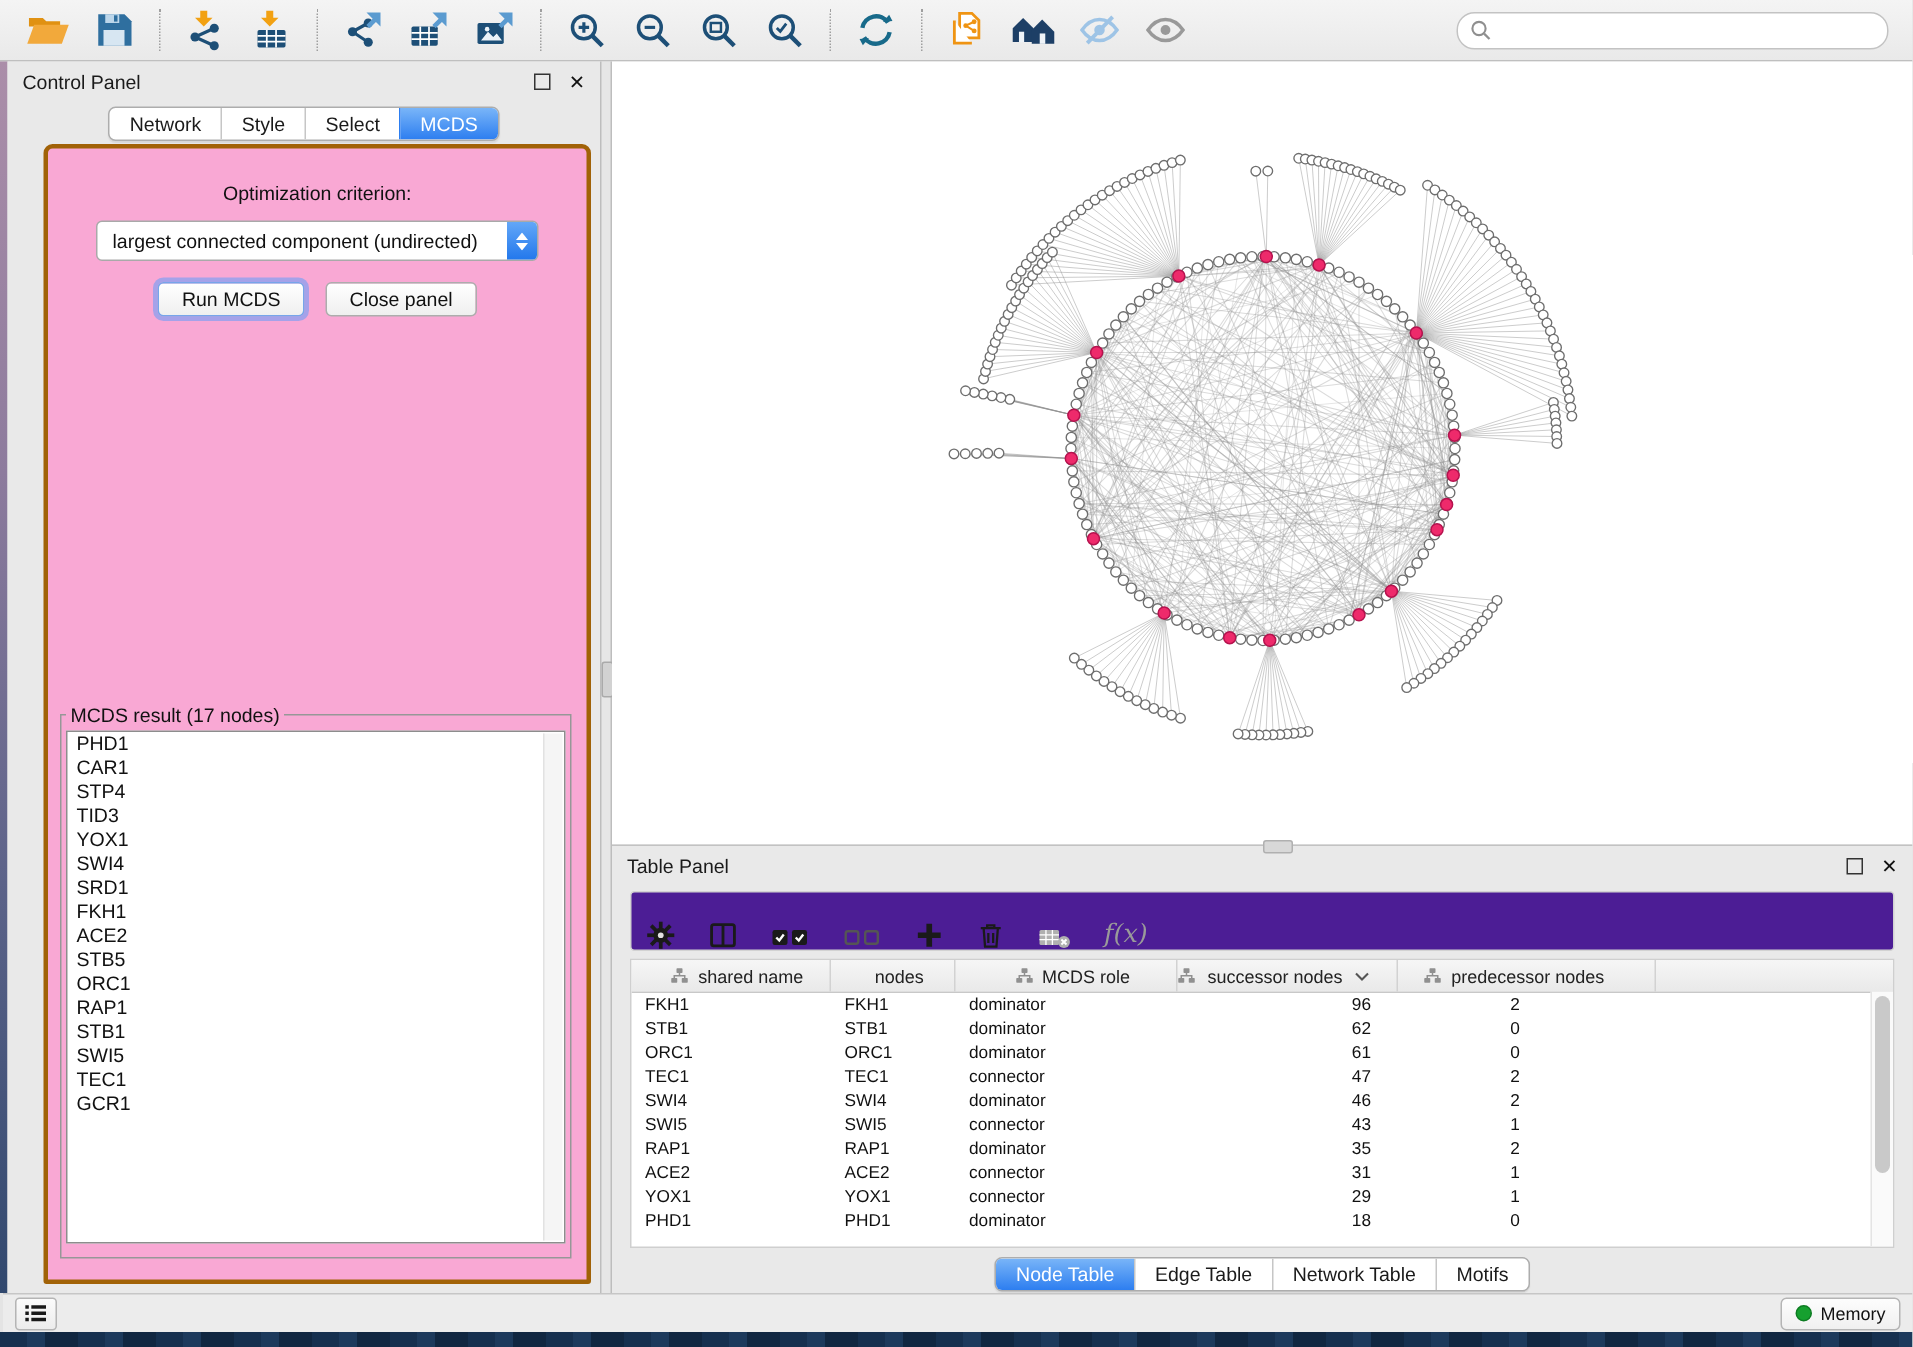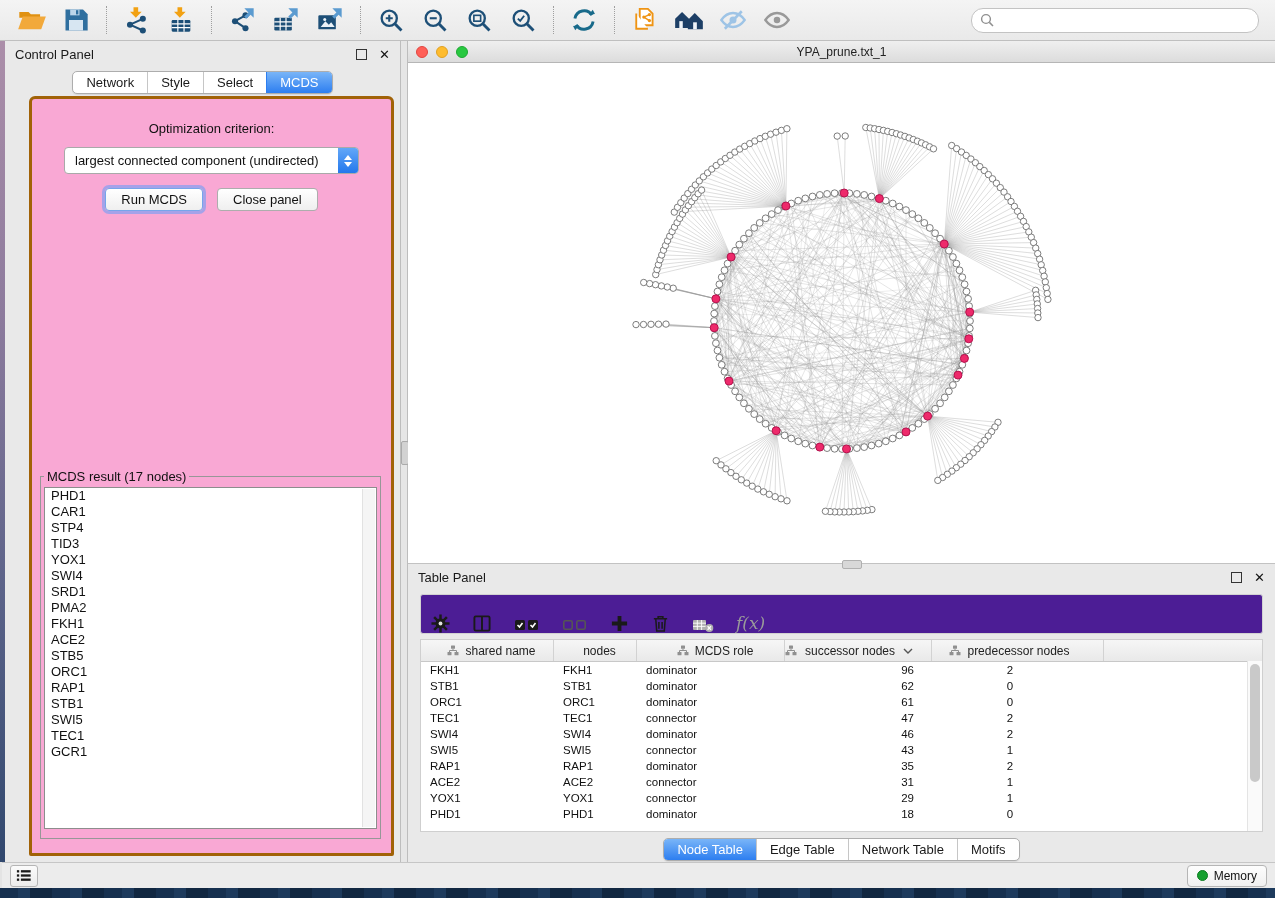--- a/index.html
+++ b/index.html
@@ -247,21 +247,20 @@
       <legend>MCDS result (17 nodes)</legend>
       <div id="mcds-list">
         <div id="mcds-scroll"></div>
       <div class="list-item">PHD1</div>
           <div class="list-item">CAR1</div>
           <div class="list-item">STP4</div>
           <div class="list-item">TID3</div>
           <div class="list-item">YOX1</div>
           <div class="list-item">SWI4</div>
           <div class="list-item">SRD1</div>
-          <div class="list-item">PMA2</div>
           <div class="list-item">FKH1</div>
           <div class="list-item">ACE2</div>
           <div class="list-item">STB5</div>
           <div class="list-item">ORC1</div>
           <div class="list-item">RAP1</div>
           <div class="list-item">STB1</div>
           <div class="list-item">SWI5</div>
           <div class="list-item">TEC1</div>
           <div class="list-item">GCR1</div>
         </div>
@@ -269,26 +268,20 @@
   </div>
 </div>
 
 <div id="v-splitter">
   <div id="v-handle"></div>
 </div>
 
 <div id="right-col">
 
   <div id="network-view">
-    <div id="nv-titlebar">
-      <span class="tlight" style="background:#ff5f57;border:1px solid #e14640;"></span>
-      <span class="tlight" style="background:#febc2e;border:1px solid #e0a123;"></span>
-      <span class="tlight" style="background:#28c840;border:1px solid #1ea833;"></span>
-      <span id="nv-title">YPA_prune.txt_1</span>
-    </div>
     <svg id="net-svg" width="867" height="500">
         <line x1="323.1" y1="194.0" x2="247.7" y2="211.6" stroke="#8f8f8f" stroke-width="0.6" opacity="0.5"></line>
         <line x1="323.1" y1="194.0" x2="249.0" y2="206.6" stroke="#8f8f8f" stroke-width="0.6" opacity="0.5"></line>
         <line x1="323.1" y1="194.0" x2="250.4" y2="201.7" stroke="#8f8f8f" stroke-width="0.6" opacity="0.5"></line>
         <line x1="323.1" y1="194.0" x2="252.0" y2="196.8" stroke="#8f8f8f" stroke-width="0.6" opacity="0.5"></line>
         <line x1="323.1" y1="194.0" x2="253.7" y2="192.0" stroke="#8f8f8f" stroke-width="0.6" opacity="0.5"></line>
         <line x1="323.1" y1="194.0" x2="255.5" y2="187.2" stroke="#8f8f8f" stroke-width="0.6" opacity="0.5"></line>
         <line x1="323.1" y1="194.0" x2="257.5" y2="182.5" stroke="#8f8f8f" stroke-width="0.6" opacity="0.5"></line>
         <line x1="323.1" y1="194.0" x2="259.5" y2="177.8" stroke="#8f8f8f" stroke-width="0.6" opacity="0.5"></line>
         <line x1="323.1" y1="194.0" x2="261.7" y2="173.2" stroke="#8f8f8f" stroke-width="0.6" opacity="0.5"></line>

